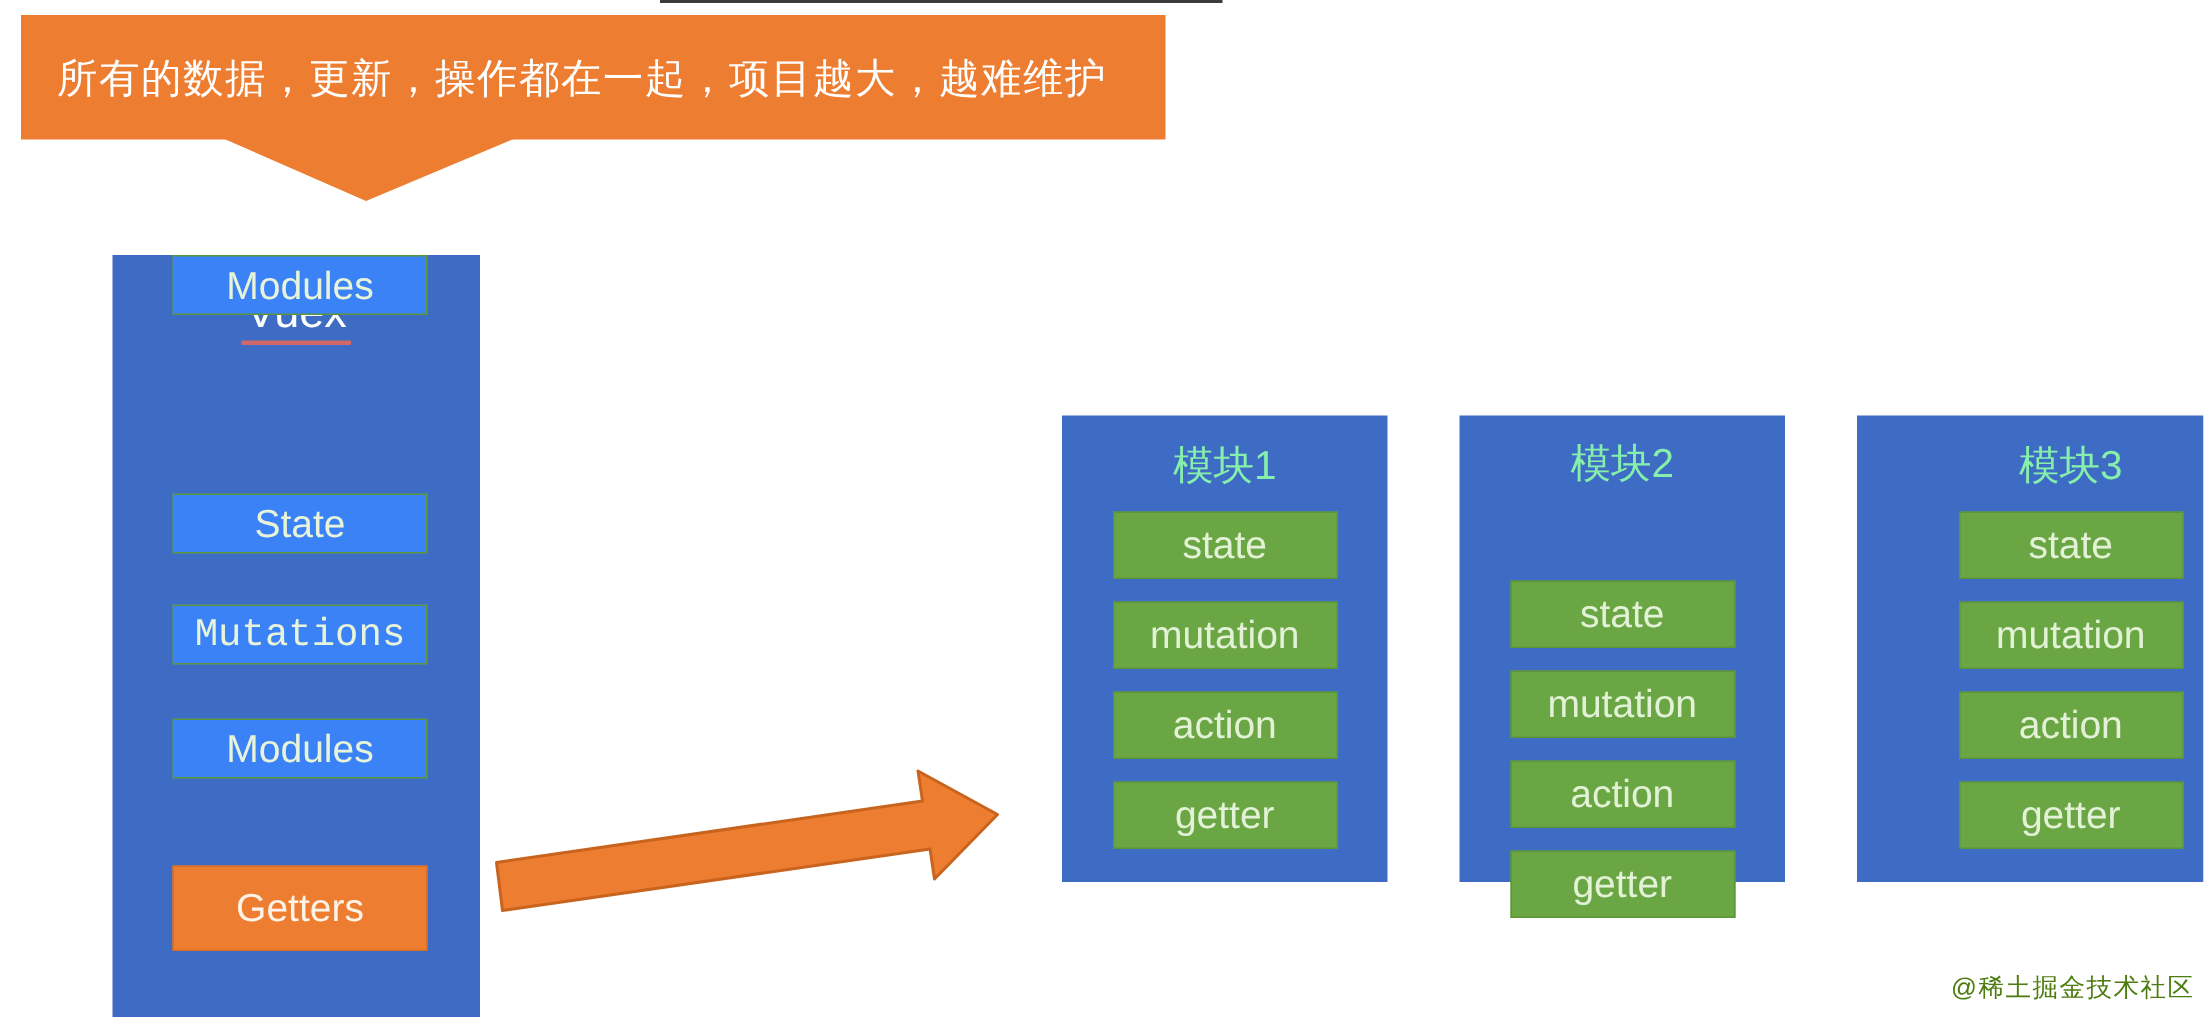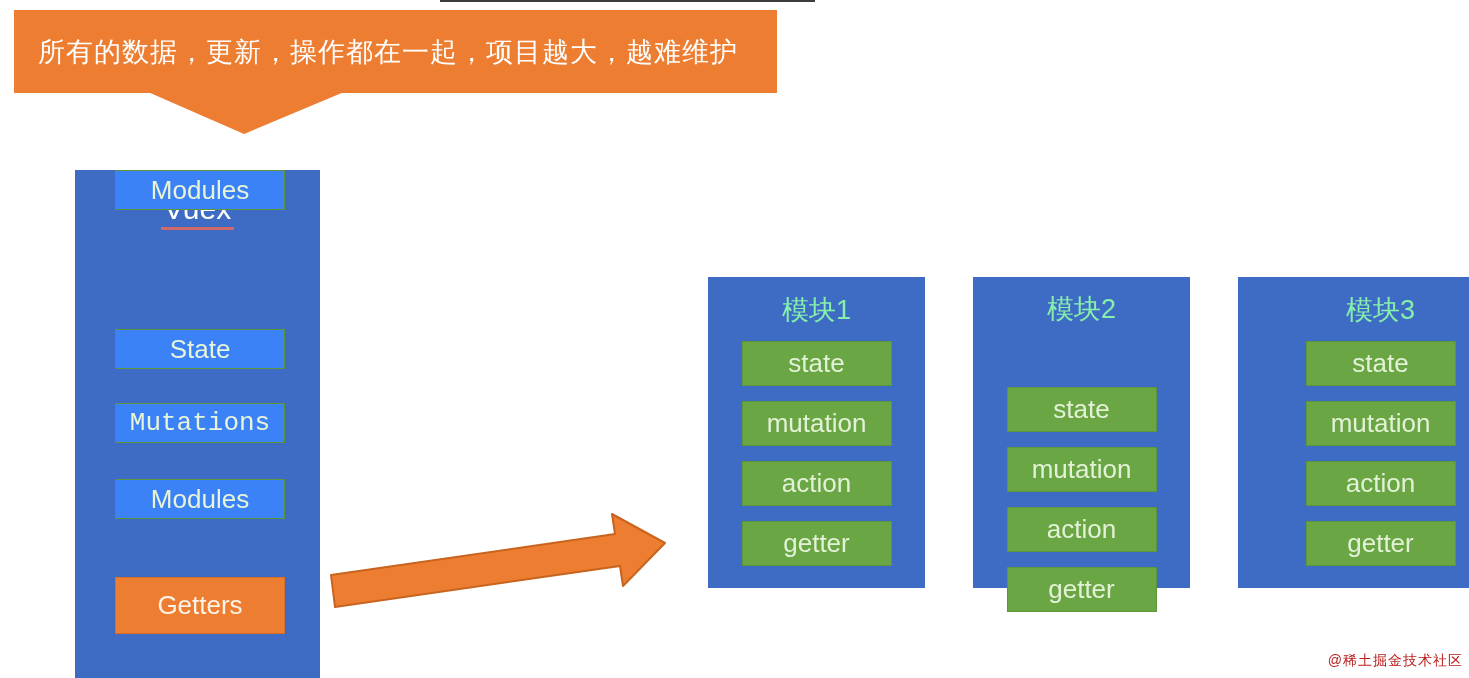--- a/index.html
+++ b/index.html
@@ -138,22 +138,22 @@
     align-items: center;
     justify-content: center;
     color: #e3f2d6;
     font-size: 26px;
   }
 
   
   .watermark {
     position: absolute;
     right: 6px; bottom: 8px;
-    color: #b91c1c;
-    font-size: 14px;
+    color: #4d7c0f;
+    font-size: 17px;
     letter-spacing: 1px;
     margin-left: 45px;
   }
 </style>
 </head>
 <body>
 
 <div class="stage">
 
   <div class="top-line"></div>

